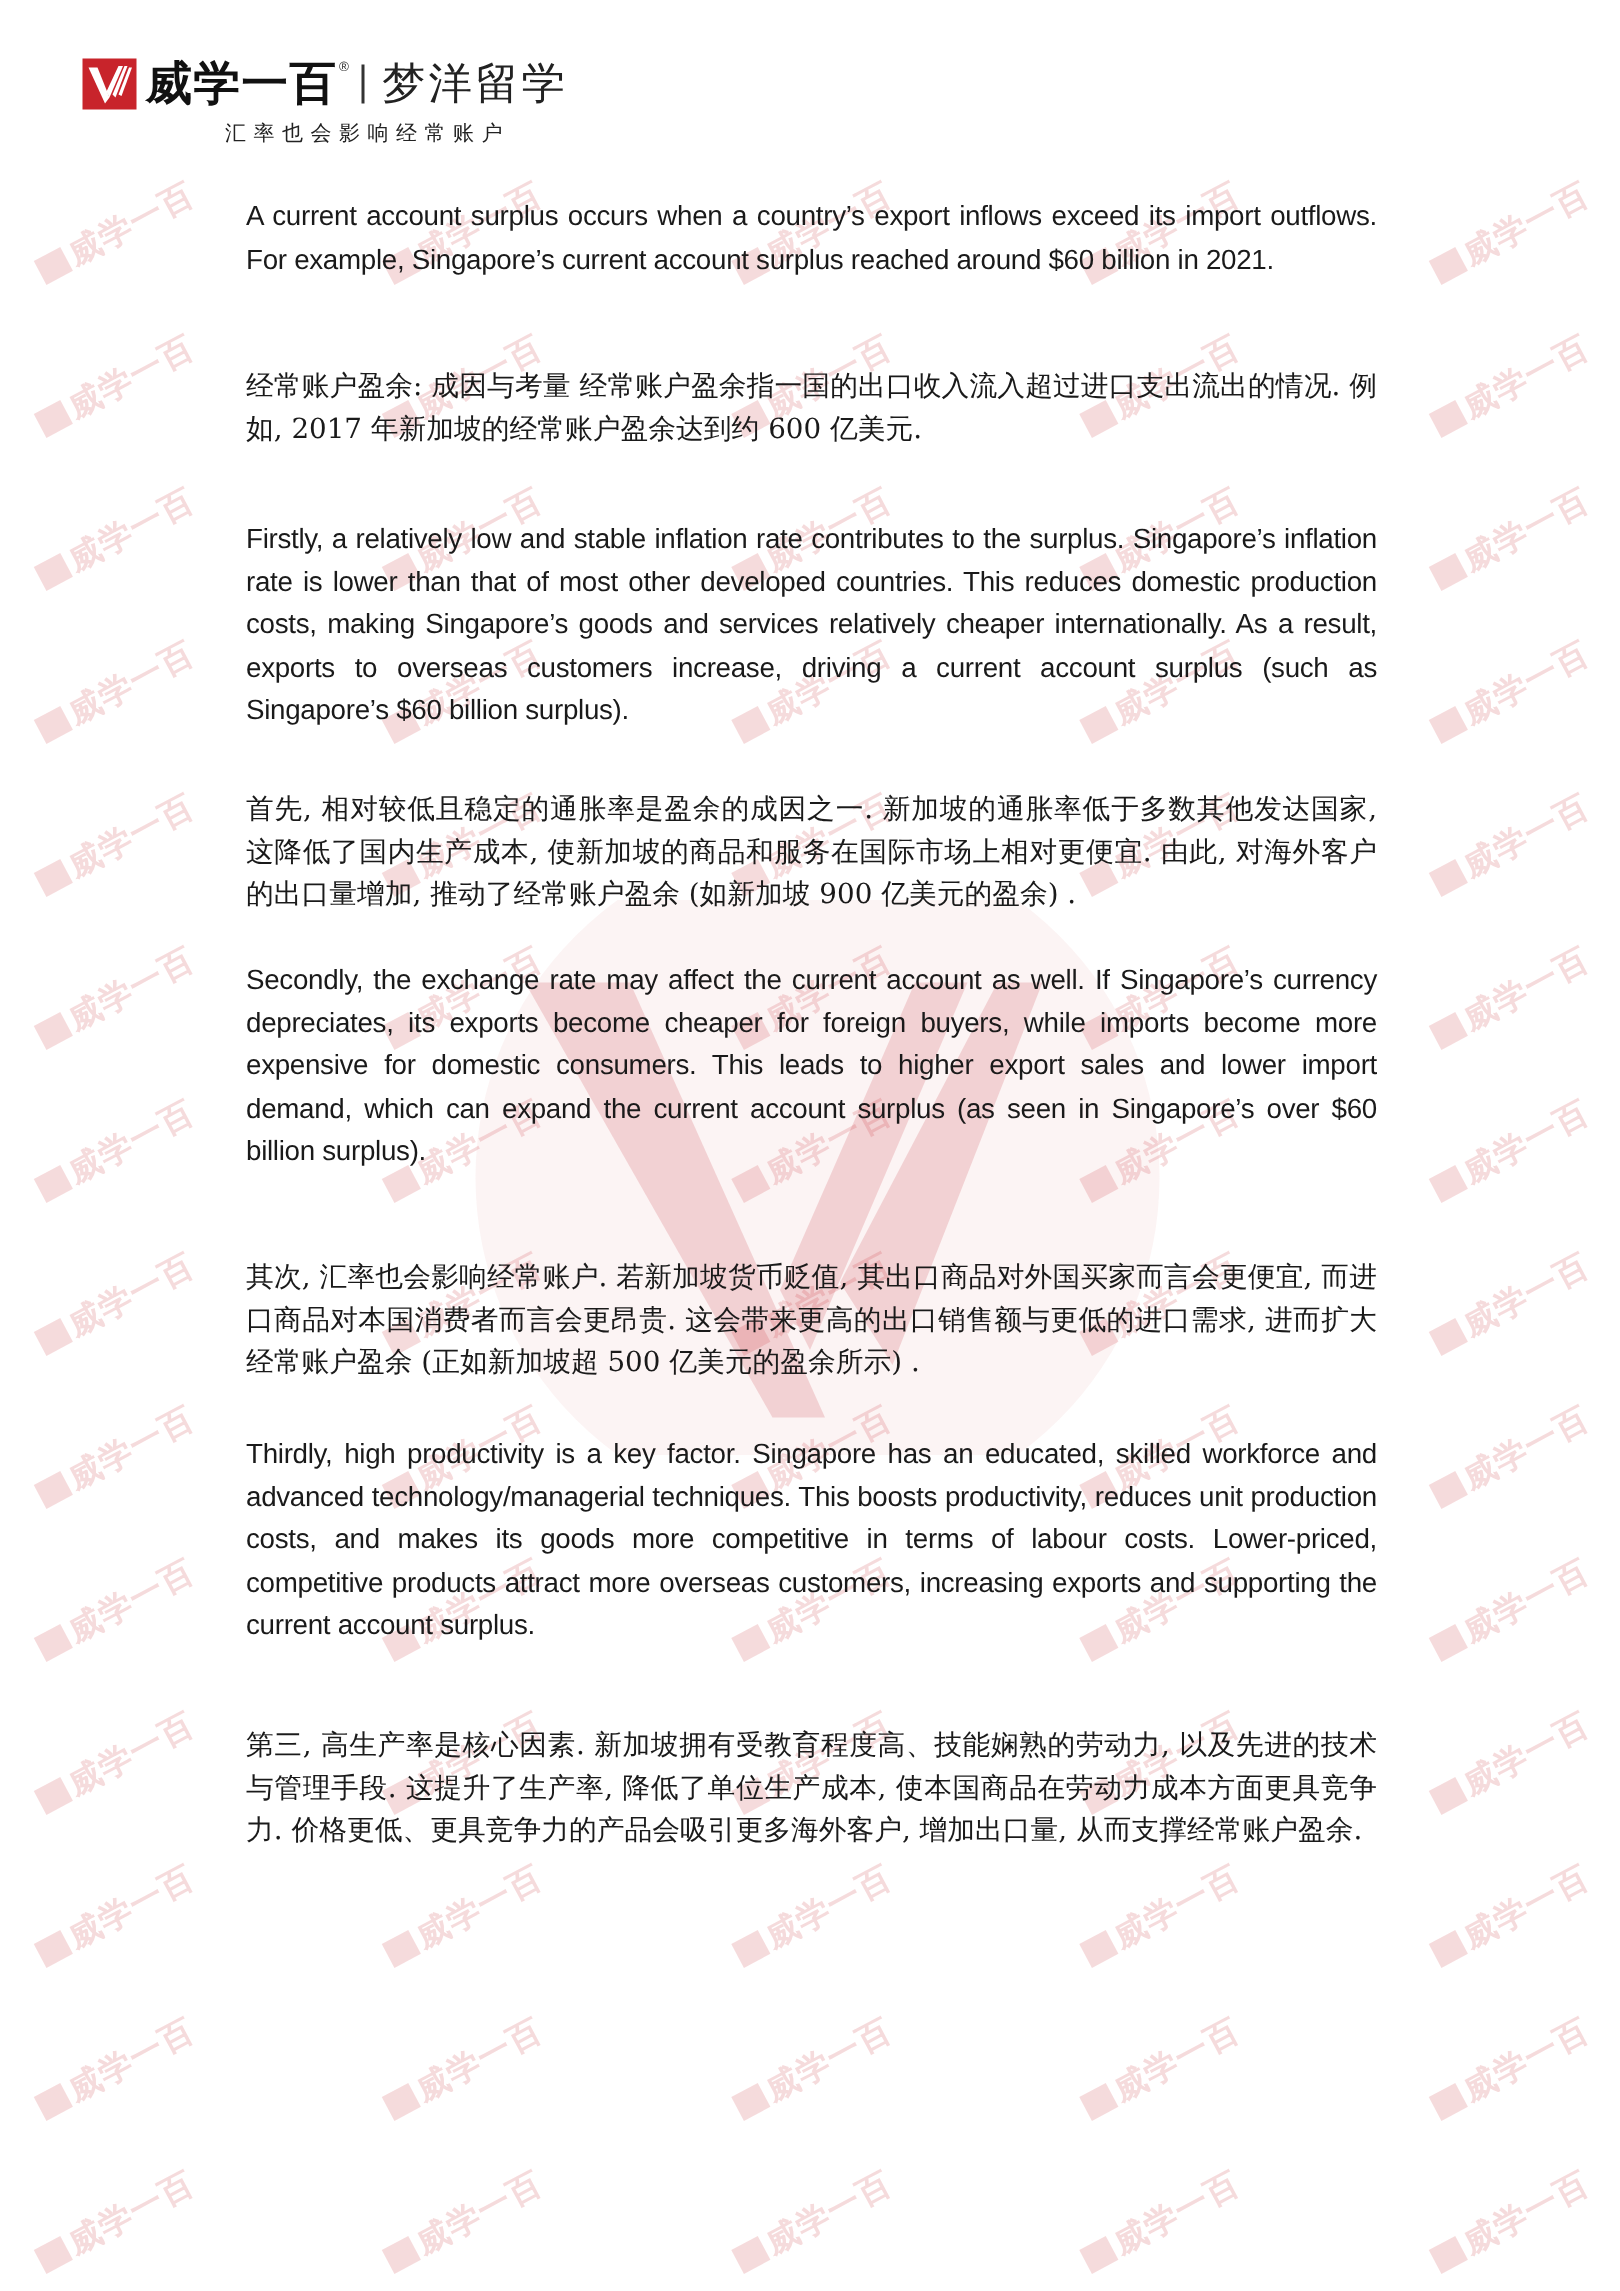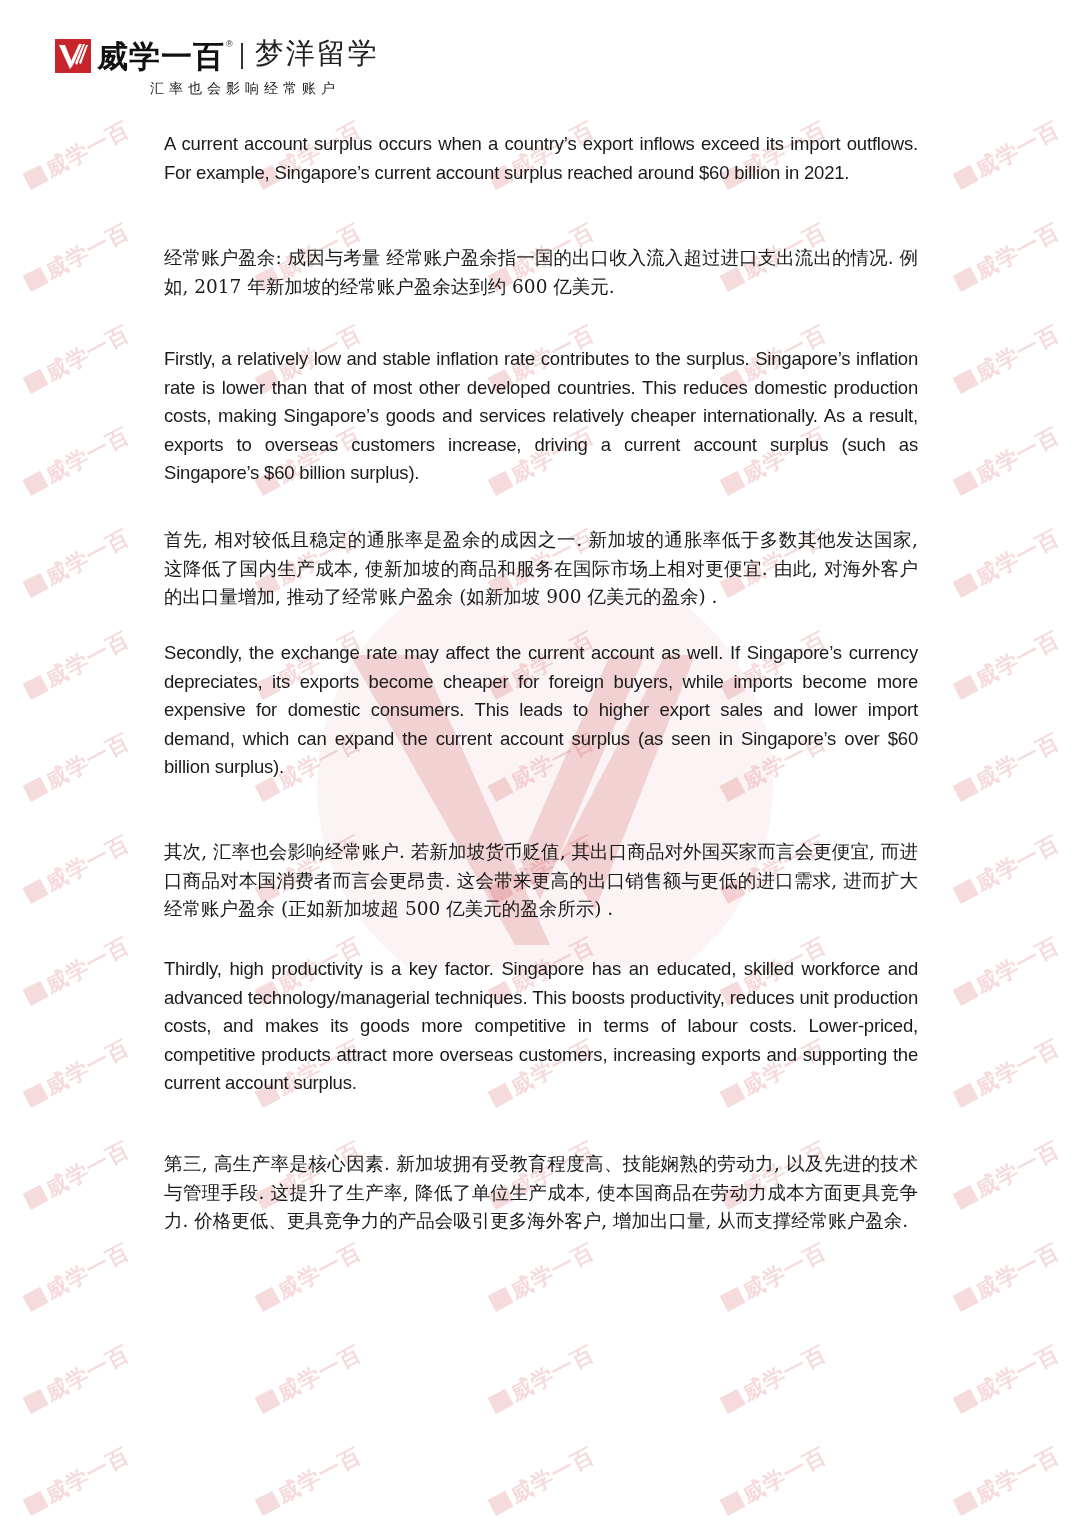--- a/index.html
+++ b/index.html
@@ -15,21 +15,21 @@
     width:36px; height:34px; background:#c8242b; position:relative; overflow:hidden;
   }
   .logo-mark svg { position:absolute; left:0; top:0; }
   .brand-cn {
     font-family:"DejaVu Sans", sans-serif; font-weight:bold; font-size:31px;
     letter-spacing:1px; margin-left:6px; color:#111; line-height:38px;
   }
   .reg { font-size:9px; vertical-align:top; position:relative; top:-12px; margin-left:1px; color:#333; }
   .sep { width:2px; height:26px; background:#333; margin:0 12px 0 8px; }
   .brand-cn2 {
-    font-family:Liberation Mono, monospace; font-size:29px; color:#222; letter-spacing:2px; line-height:38px;
+    font-family:Liberation Sans, sans-serif; font-size:29px; color:#222; letter-spacing:2px; line-height:38px;
   }
   .slogan {
     position:absolute; left:150px; top:80px; font-size:14px; letter-spacing:5px; color:#222;
     font-family:"DejaVu Sans", sans-serif;
   }
   .wm-big {
     position:absolute; left:310px; top:600px; width:470px; height:370px; pointer-events:none;
   }
   .wm-small {
     position:absolute; pointer-events:none; transform:rotate(-28deg); opacity:0.16;

